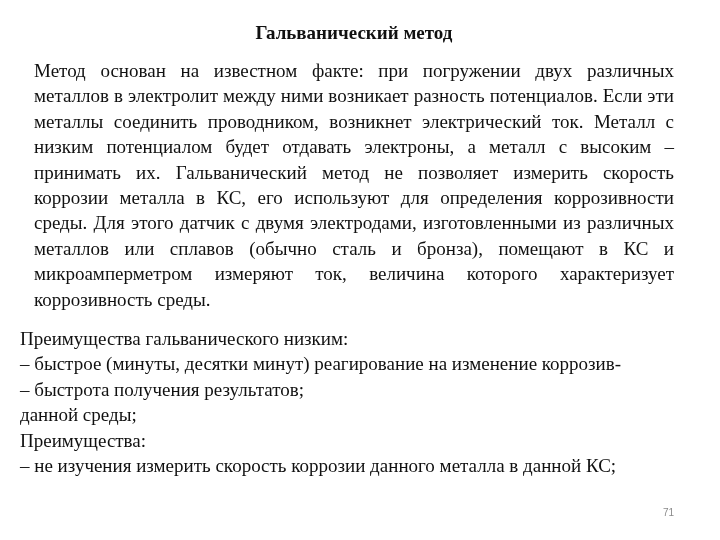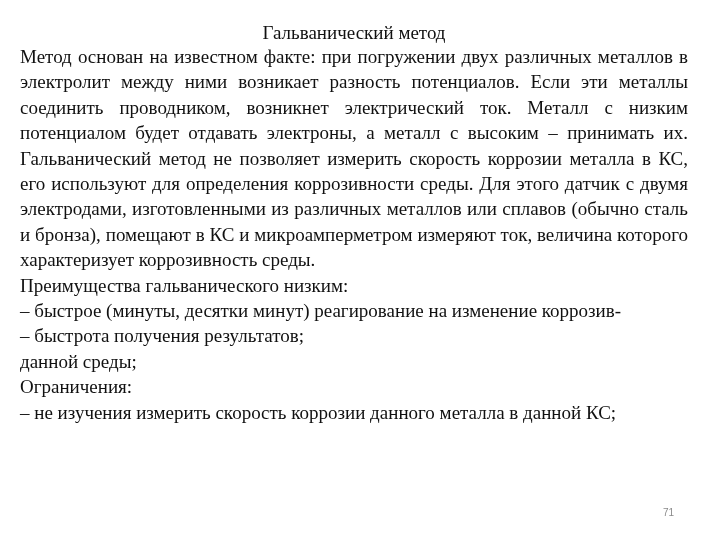--- a/index.html
+++ b/index.html
@@ -3,41 +3,41 @@
 <meta charset="utf-8">
 <style>
   html, body { margin: 0; padding: 0; background: #ffffff; }
   body { width: 720px; height: 540px; overflow: hidden; position: relative; }
   .slide {
     position: absolute; left: 0; top: 0; width: 720px; height: 540px; background: #ffffff;
     font-family: "Liberation Serif", serif; color: #111111;
   }
   .title {
     position: absolute; top: 20px; left: 20px; width: 668px;
-    text-align: center; font-weight: normal; font-size: 19px; line-height: 25px;
+    text-align: center; font-weight: bold; font-size: 19px; line-height: 25px;
   }
   .body {
     position: absolute; top: 44px; left: 20px; width: 668px;
     font-size: 19px; line-height: 25.4px;
   }
-  .para { margin: 0; text-align: justify; text-align-last: left; }
+  .para { margin: 14px; text-align: justify; text-align-last: left; }
   .line { display: block; margin: 0; }
   .page-num {
     position: absolute; left: 663px; top: 507px;
     font-family: "Liberation Sans", sans-serif; font-size: 10px; color: #8a8a8a;
   }
 </style>
 </head>
 <body>
 
 <div class="slide">
   <div class="title">Гальванический метод</div>
   <div class="body">
     <p class="para">Метод основан на известном факте: при погружении двух различных металлов в электролит между ними возникает разность потенциалов. Если эти металлы соединить проводником, возникнет электрический ток. Металл с низким потенциалом будет отдавать электроны, а металл с высоким – принимать их. Гальванический метод не позволяет измерить скорость коррозии металла в КС, его используют для определения коррозивности среды. Для этого датчик с двумя электродами, изготовленными из различных металлов или сплавов (обычно сталь и бронза), помещают в КС и микроамперметром измеряют ток, величина которого характеризует коррозивность среды.</p>
     <div class="line">Преимущества гальванического низким:</div>
     <div class="line">– быстрое (минуты, десятки минут) реагирование на изменение коррозив-</div>
     <div class="line">– быстрота получения результатов;</div>
     <div class="line">данной среды;</div>
-    <div class="line">Ограничения:</div>
+    <div class="line">Преимущества:</div>
     <div class="line">– не изучения измерить скорость коррозии данного металла в данной КС;</div>
   </div>
   <div class="page-num">71</div>
 </div>
 
 </body></html>

